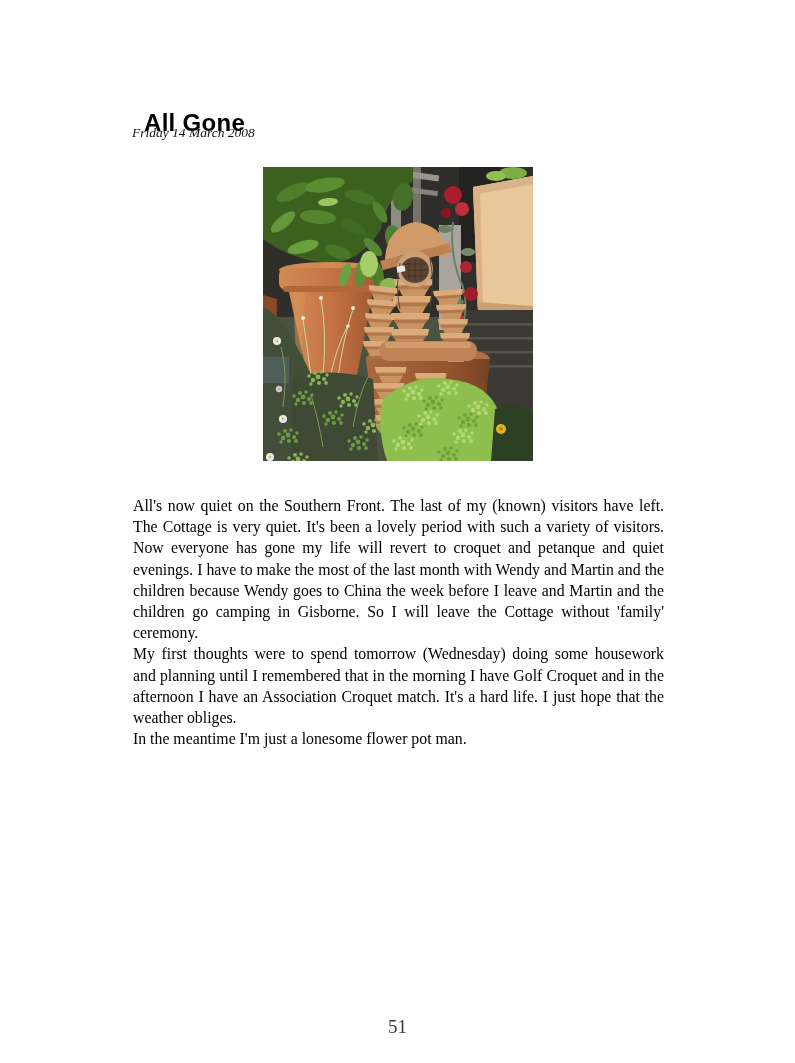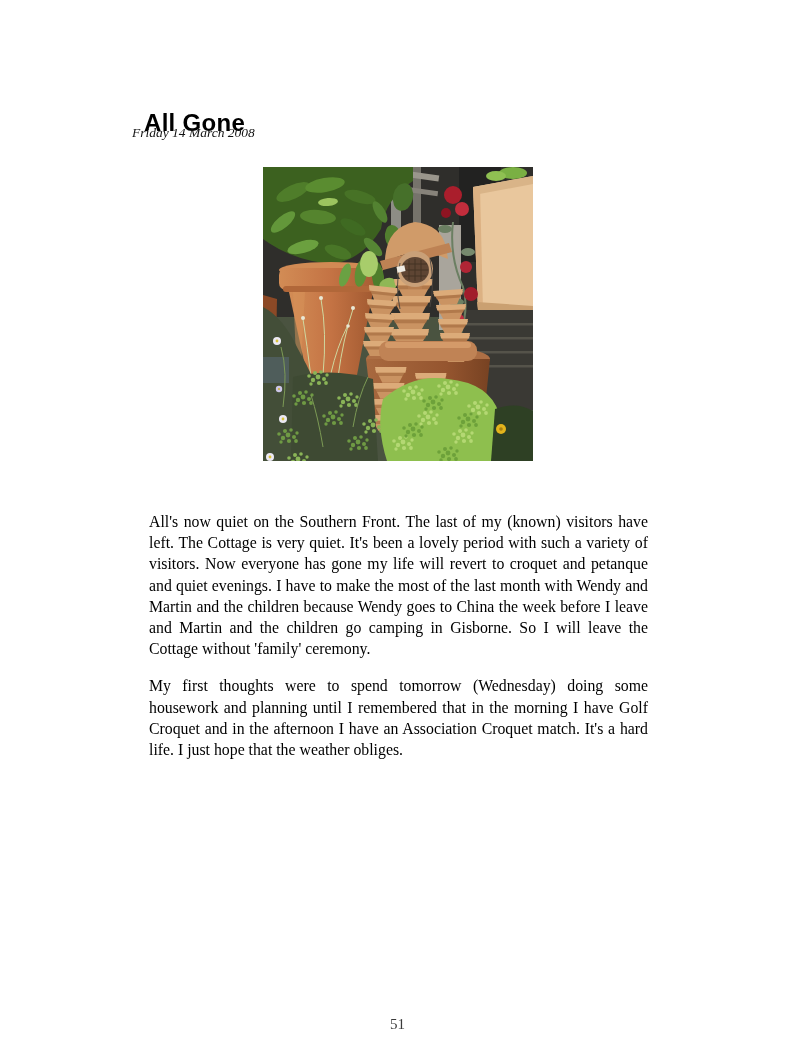--- a/index.html
+++ b/index.html
@@ -26,24 +26,24 @@
   .photo-figure {
     position:absolute; left:263px; top:167px;
     width:270px; height:294px; margin:0; padding:0;
   }
   .photo-figure svg { display:block; width:270px; height:294px; }
   .post-body {
     position:absolute; left:133px; top:495px; width:531px;
     font-size:15.8px; line-height:21.2px;
     text-align:justify; text-justify:inter-word;
   }
-  .post-body p { margin:16px; padding:0; }
+  .post-body p { margin:0; padding:0; }
   .page-number {
     position:absolute; left:0; top:1016px; width:795px;
-    text-align:center; font-size:15px; color:#3a3a3a;
+    text-align:center; font-size:19px; color:#3a3a3a;
   }
 </style>
 </head>
 <body>
 
 <div class="doc-page">
 
   <h1 class="post-title">All Gone</h1>
   <div class="post-date">Friday 14 March 2008</div>
 
@@ -279,17 +279,18 @@
       <g>
         <circle cx="238" cy="262" r="5" fill="#e3b41c"></circle>
         <circle cx="238" cy="262" r="1.8" fill="#a87f10"></circle>
       </g>
     </svg>
   </figure>
 
   <div class="post-body">
     <p>All's now quiet on the Southern Front. The last of my (known) visitors have left. The Cottage is very quiet. It's been a lovely period with such a variety of visitors. Now everyone has gone my life will revert to croquet and petanque and quiet evenings. I have to make the most of the last month with Wendy and Martin and the children because Wendy goes to China the week before I leave and Martin and the children go camping in Gisborne. So I will leave the Cottage without 'family' ceremony.</p>
     <p>My first thoughts were to spend tomorrow (Wednesday) doing some housework and planning until I remembered that in the morning I have Golf Croquet and in the afternoon I have an Association Croquet match. It's a hard life. I just hope that the weather obliges.</p>
+    <p>In the meantime I'm just a lonesome flower pot man.</p>
   </div>
 
   <div class="page-number">51</div>
 
 </div>
 
 </body></html>

